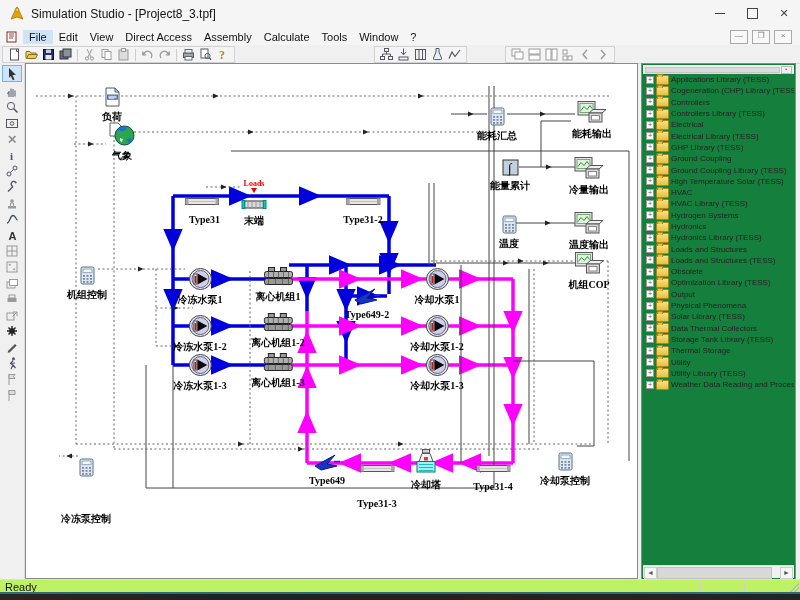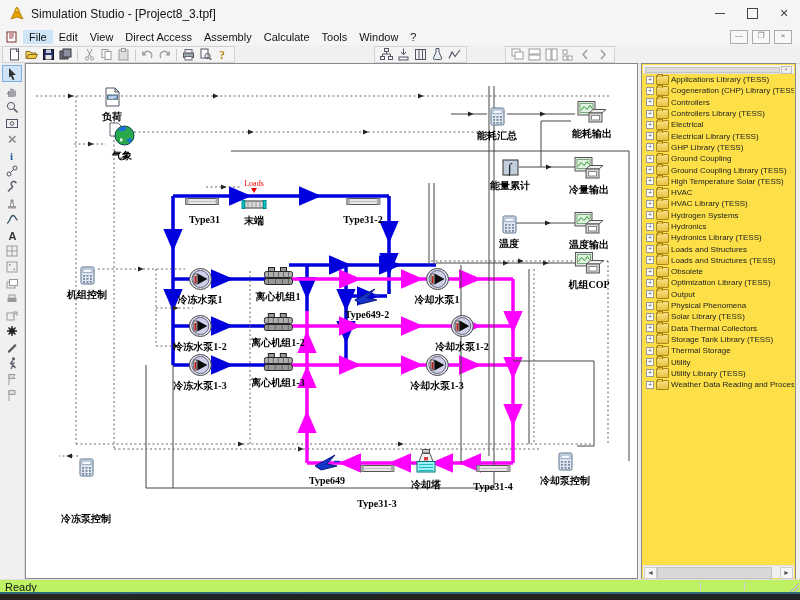--- a/index.html
+++ b/index.html
@@ -35,24 +35,24 @@
   .ltool{width:18px;height:15px;margin-bottom:1px;display:flex;align-items:center;justify-content:center;}
   .ltool.active{background:#cfe4f7;border:1px solid #7ab0e0;}
   
   .canvas{position:absolute;left:25px;top:63px;width:611px;height:514px;background:#fff;
           border:1px solid #8a8a8a;overflow:hidden;}
   .canvas svg.links{position:absolute;left:0;top:0;z-index:1;}
   .comp{position:absolute;z-index:2;display:flex;flex-direction:column;align-items:center;
         transform:translateX(-50%);}
   .clabel{font-family:"Liberation Serif",serif;font-size:10px;font-weight:600;color:#000;
           white-space:nowrap;line-height:1.05;margin-top:1px;background:rgba(255,255,255,.0);}
-  .loads{font-family:"Liberation Serif",serif;font-size:8px;font-weight:normal;color:#e00;line-height:1;}
+  .loads{font-family:"Liberation Serif",serif;font-size:8px;font-weight:bold;color:#e00;line-height:1;}
   .loads-arrow{width:0;height:0;border:3px solid transparent;border-top:5px solid #e00;margin:0 auto;}
   
-  .treepanel{position:absolute;left:641px;top:63px;width:153px;height:515px;background:#fde047;
+  .treepanel{position:absolute;left:641px;top:63px;width:153px;height:515px;background:#15803d;
              border:1px solid #8a8a8a;}
   .tree-topbar{position:absolute;left:1px;top:1px;right:1px;height:8px;background:#f2f2f2;
                border-bottom:1px solid #ddd;}
   .tree-topthumb{position:absolute;left:2px;top:2px;right:14px;height:4px;background:#dcdcdc;border:1px solid #c6c6c6;}
   .tree-topbtn{position:absolute;right:2px;top:1px;width:9px;height:6px;border:1px solid #bbb;background:#eee;font-size:5px;line-height:5px;text-align:center;color:#555;}
   .tree-rows{position:absolute;left:1px;top:10px;right:1px;bottom:14px;overflow:hidden;}
   .trow{height:11.3px;display:flex;align-items:center;gap:2px;padding-left:3px;font-size:8px;color:#222;white-space:nowrap;}
   .plusbox{width:8px;height:8px;box-sizing:border-box;border:1px solid #9a9a9a;font-size:7px;
            line-height:5px;text-align:center;color:#555;flex:0 0 8px;background:#fff;}
   .folder{width:11px;height:8px;flex:0 0 11px;background:linear-gradient(#f8e08a,#e7c23c);
@@ -682,21 +682,21 @@
     <div class="comp" style="left: 411px; top: 204px;">
       <span><svg width="24" height="22" viewBox="0 0 24 22">
           <ellipse cx="12" cy="11" rx="11" ry="10.5" fill="#e4e4f6" stroke="#444"></ellipse>
           <circle cx="12" cy="11" r="8.5" fill="#cfcfea" stroke="#667"></circle>
           <polygon points="9,5.5 19,11 9,16.5" fill="#0a0a0a"></polygon>
           <rect x="5.5" y="6" width="3" height="10" fill="#f8f8f8" stroke="#555"></rect>
           <rect x="6.2" y="8" width="1.7" height="7.2" fill="#c01818"></rect>
         </svg></span>
       <div class="clabel">冷却水泵1</div>
     </div>
-    <div class="comp" style="left: 436px; top: 251px;">
+    <div class="comp" style="left: 411px; top: 251px;">
       <span><svg width="24" height="22" viewBox="0 0 24 22">
           <ellipse cx="12" cy="11" rx="11" ry="10.5" fill="#e4e4f6" stroke="#444"></ellipse>
           <circle cx="12" cy="11" r="8.5" fill="#cfcfea" stroke="#667"></circle>
           <polygon points="9,5.5 19,11 9,16.5" fill="#0a0a0a"></polygon>
           <rect x="5.5" y="6" width="3" height="10" fill="#f8f8f8" stroke="#555"></rect>
           <rect x="6.2" y="8" width="1.7" height="7.2" fill="#c01818"></rect>
         </svg></span>
       <div class="clabel">冷却水泵1-2</div>
     </div>
     <div class="comp" style="left: 411px; top: 290px;">

